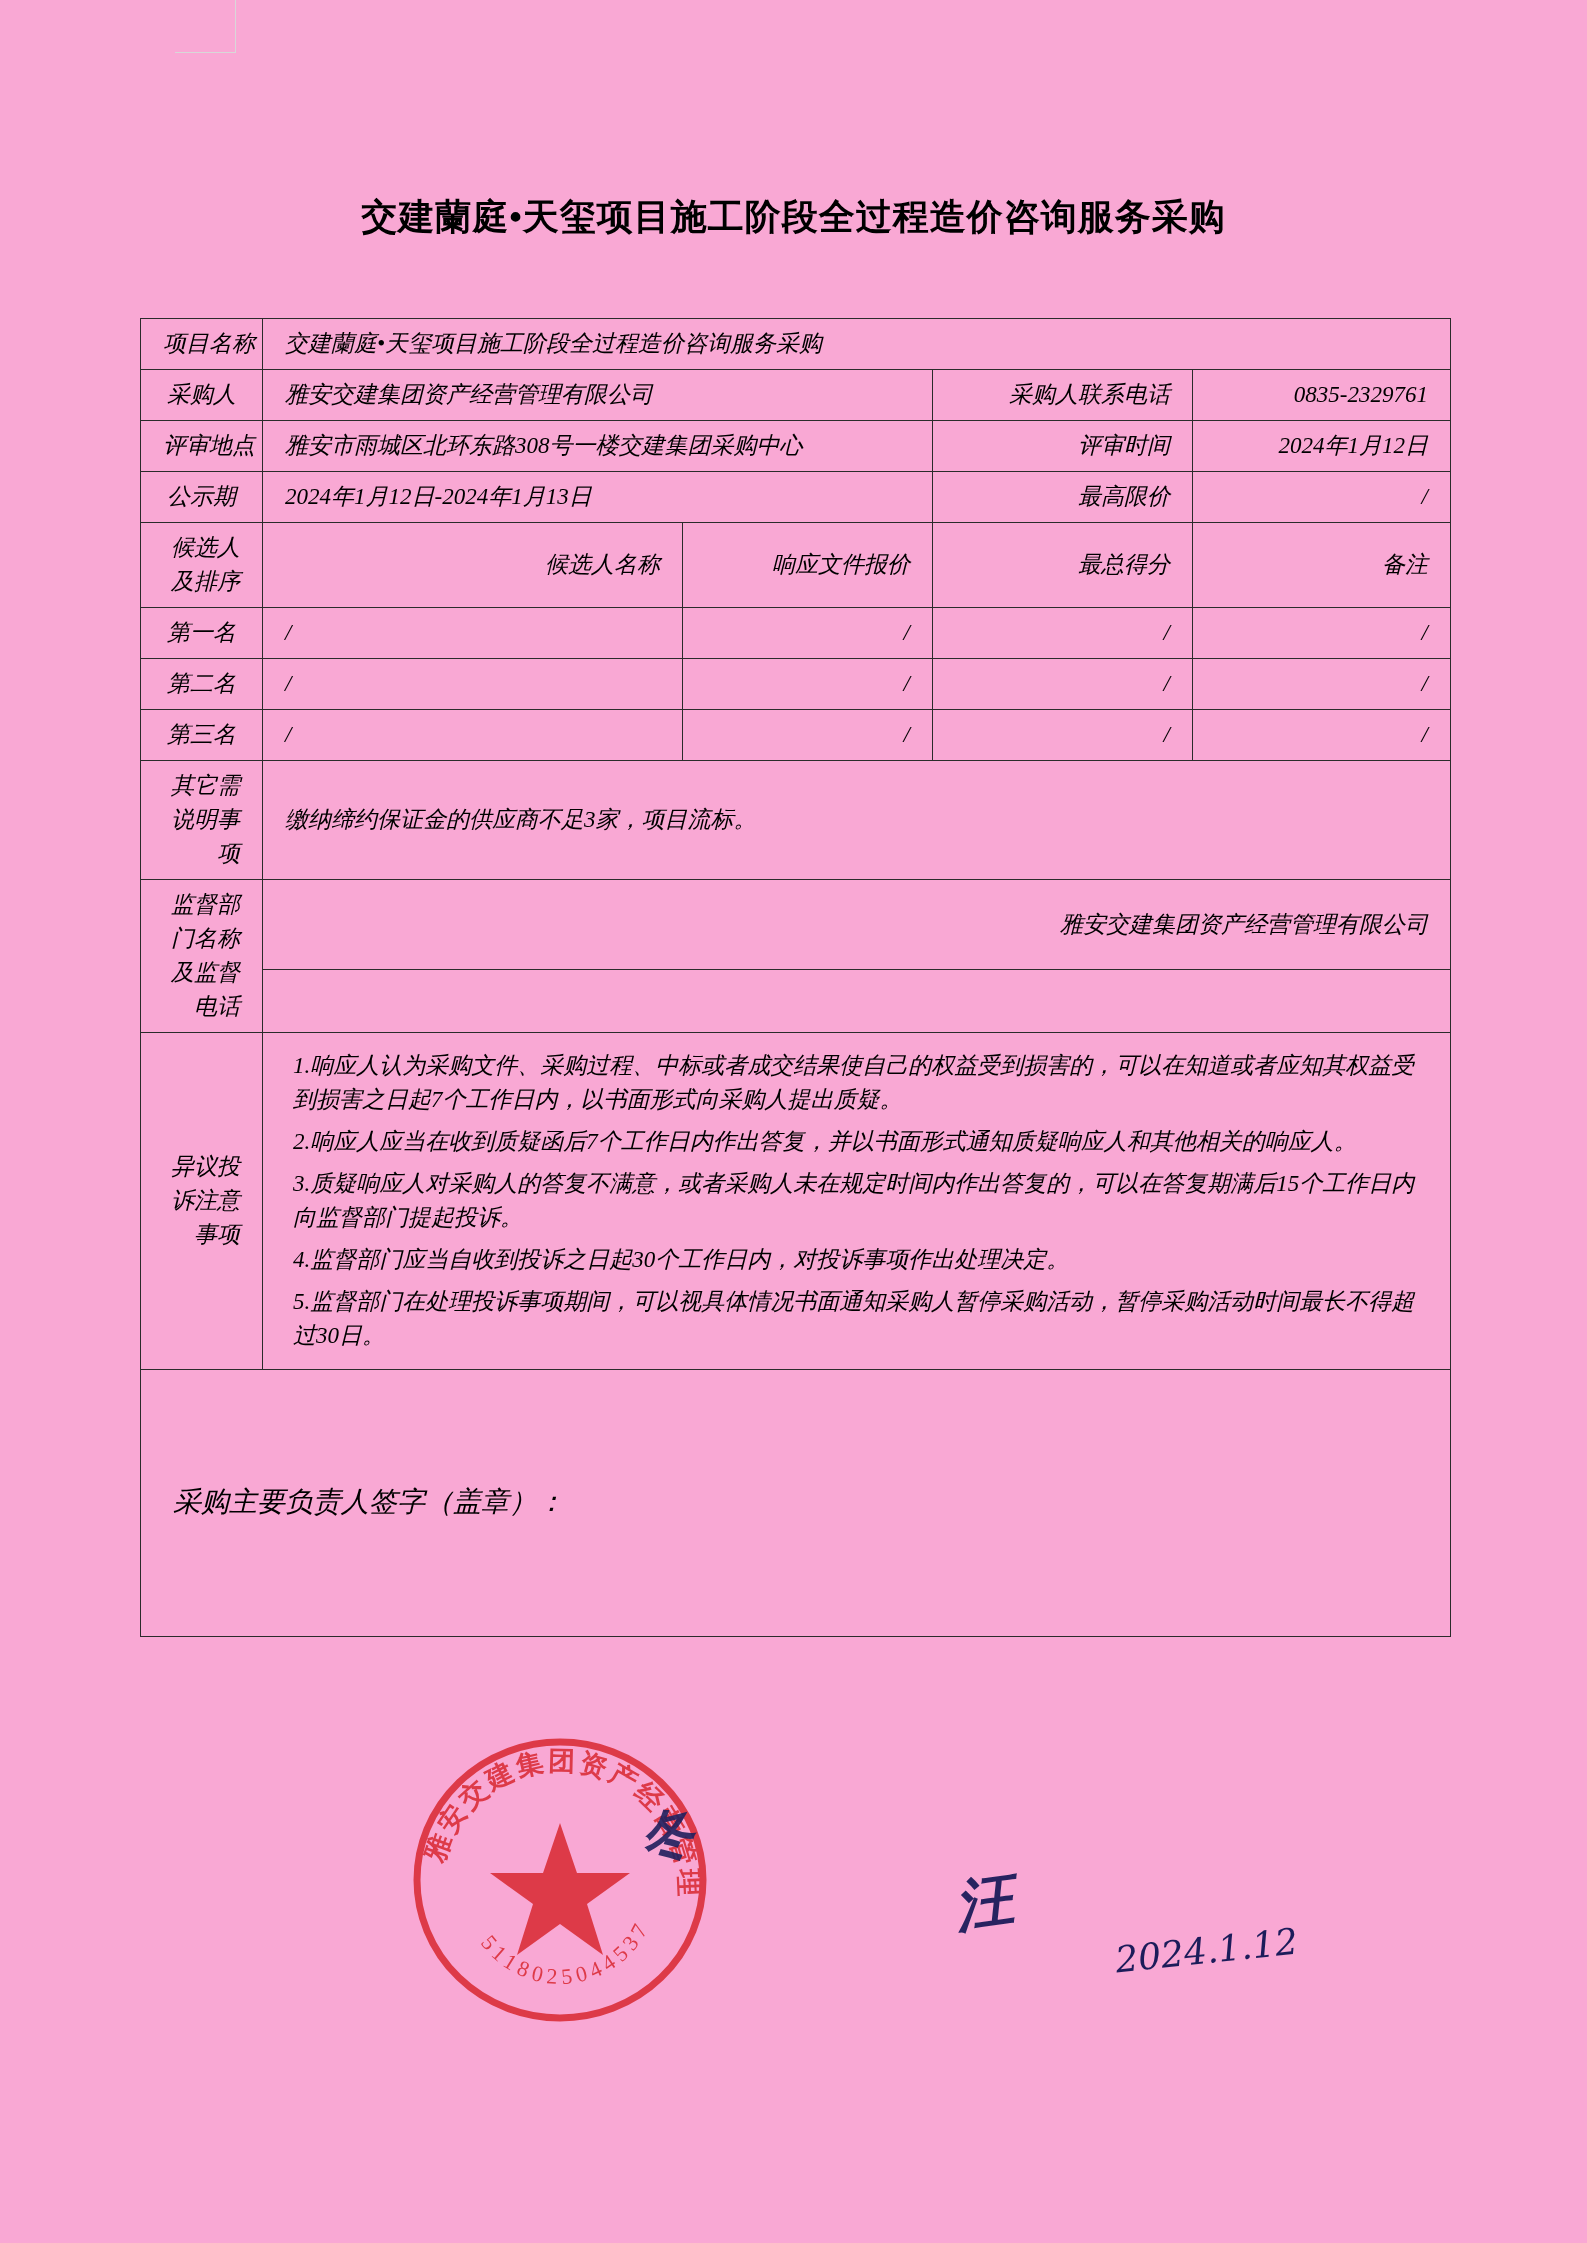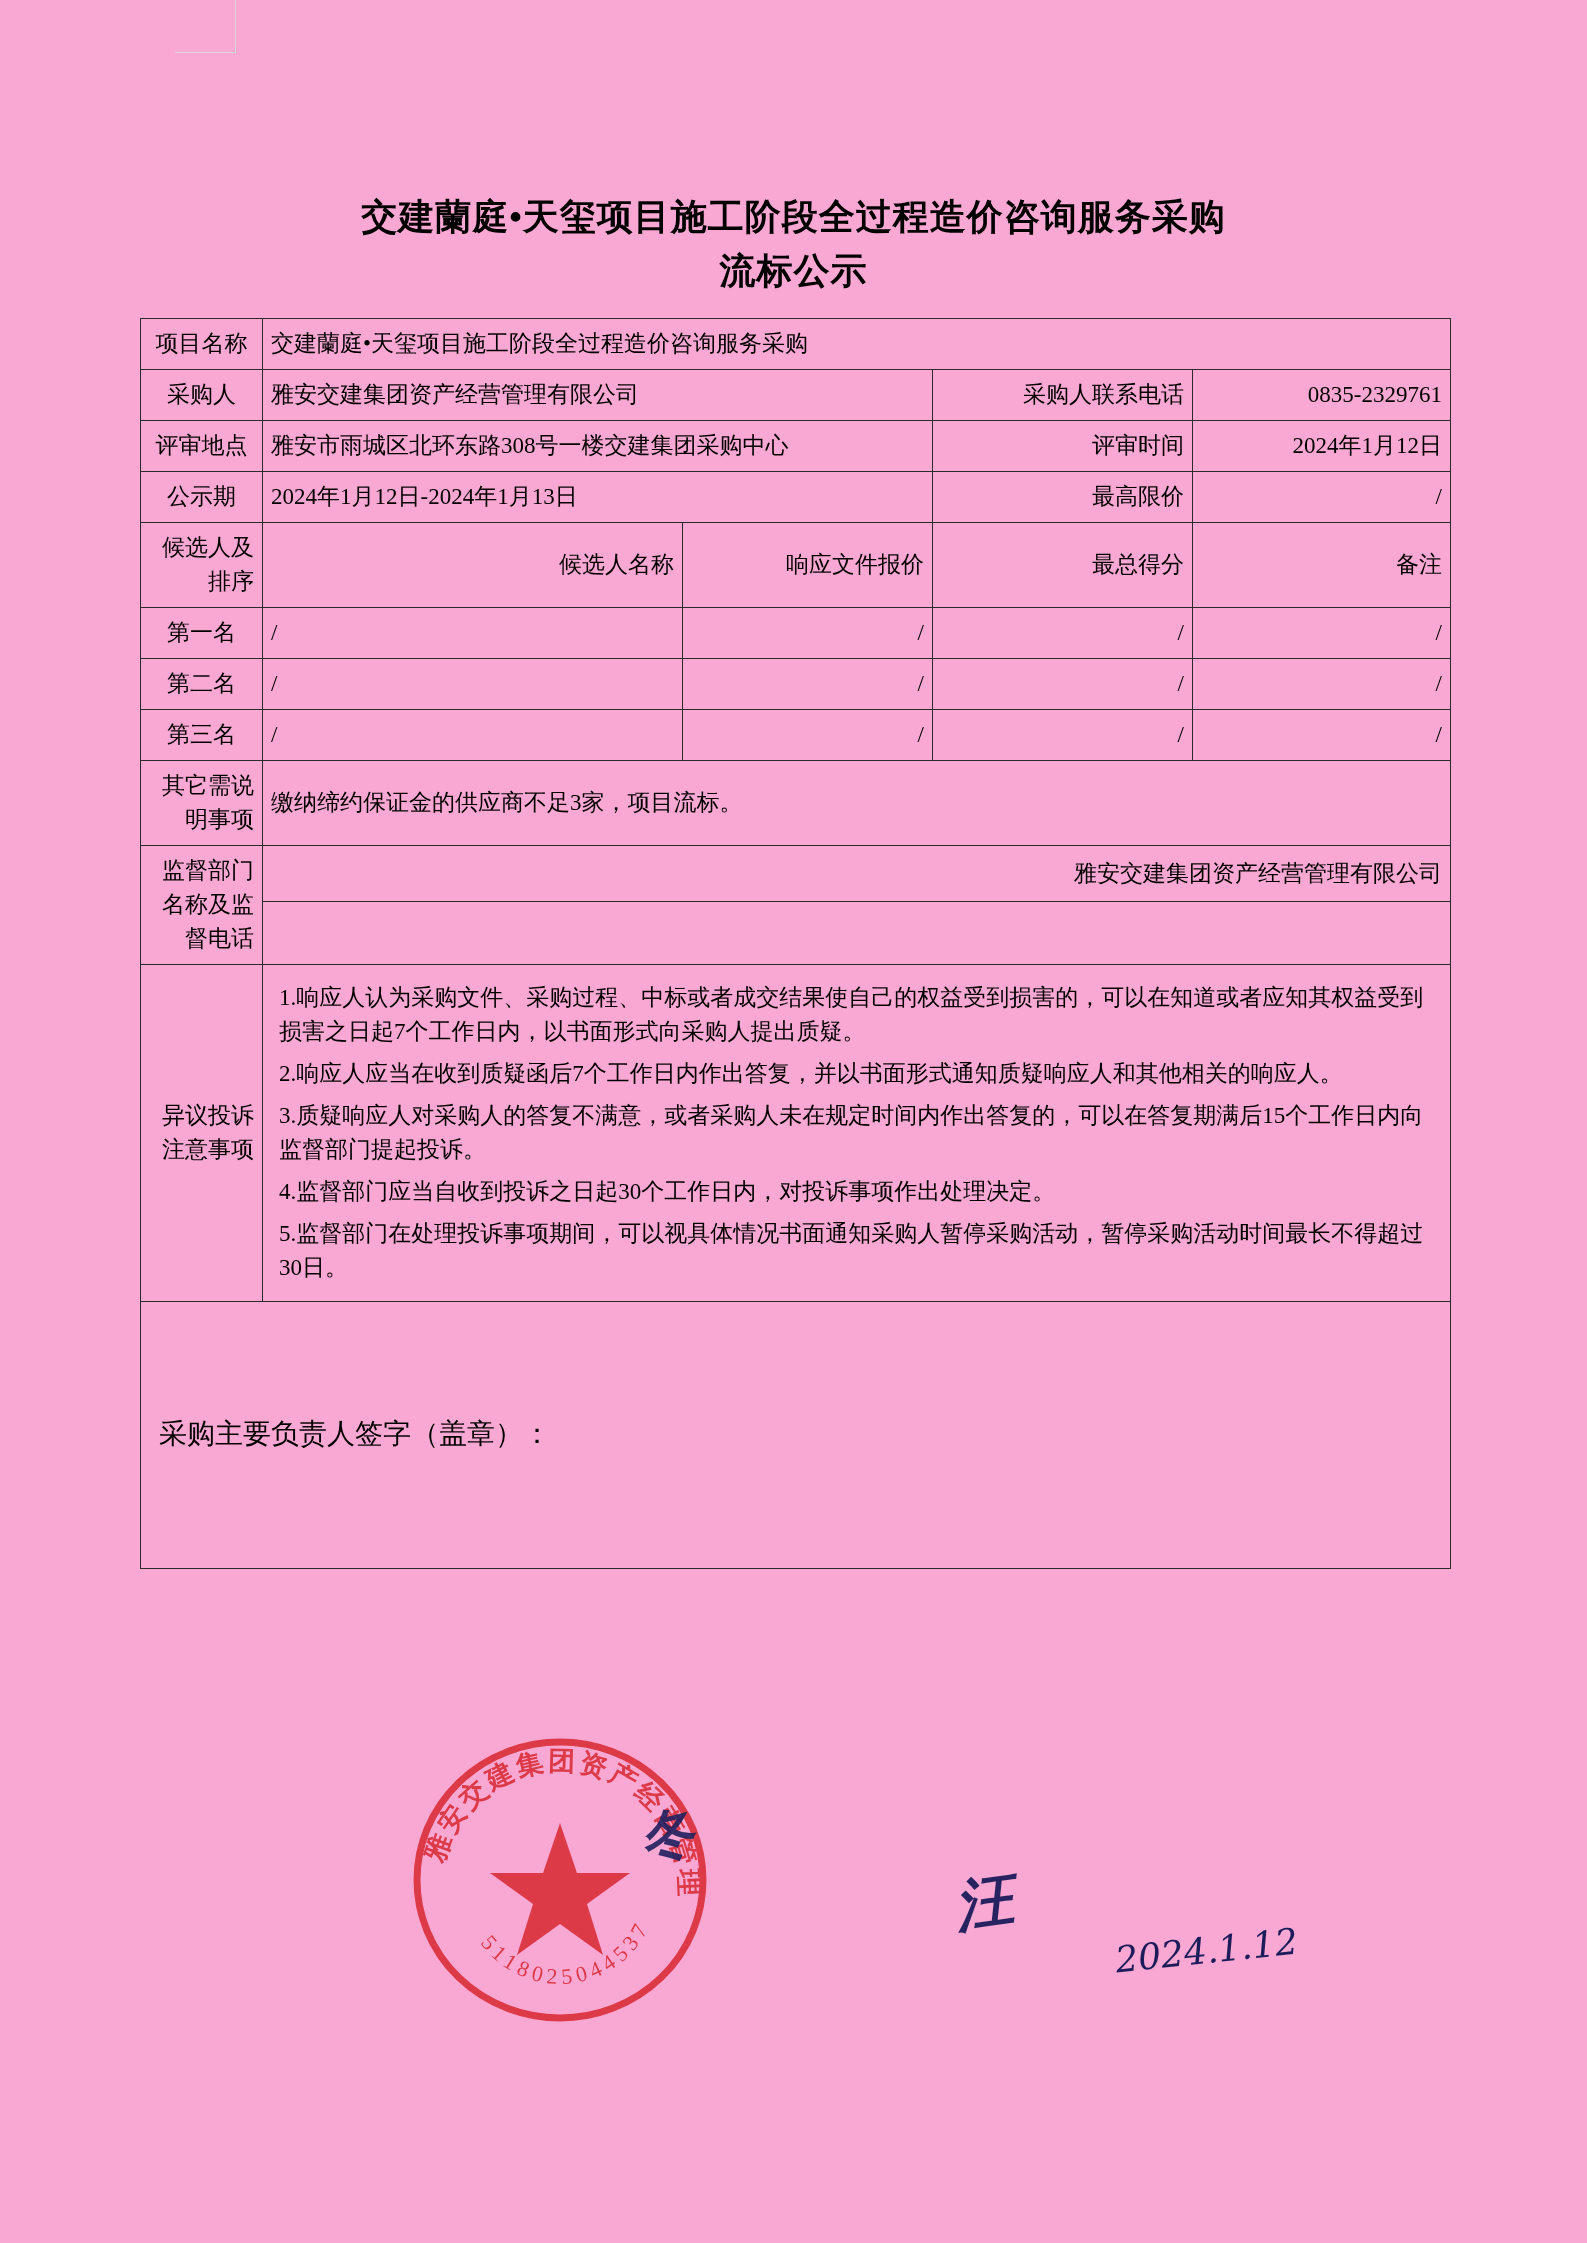--- a/index.html
+++ b/index.html
@@ -41,23 +41,24 @@
     left: 140px;
     top: 318px;
     width: 1310px;
     border-collapse: collapse;
     table-layout: fixed;
   }
   table.main td {
     border: 1px solid #2b2b2b;
     font-size: 23px;
     line-height: 34px;
-    padding: 8px 8px;
+    padding: 8px 22px;
     vertical-align: middle;
     color: #000;
+    font-style: italic;
   }
   .lbl {
     text-align: center;
     white-space: nowrap;
   }
   .lbl-wrap {
     text-align: right;
   }
   .ctr { text-align: right; }
   .lft { text-align: left; }
@@ -136,21 +137,20 @@
 </style>
 </head>
 <body>
 
 <div class="page">
 
   <div class="edge-mark"></div>
 
   <div class="title-block">
     <div class="title-line">交建蘭庭•天玺项目施工阶段全过程造价咨询服务采购</div>
-    <div class="title-line">流标公示</div>
   </div>
 
   <table class="main">
     <colgroup>
       <col style="width:122px">
       <col style="width:420px">
       <col style="width:250px">
       <col style="width:260px">
       <col style="width:258px">
     </colgroup>

